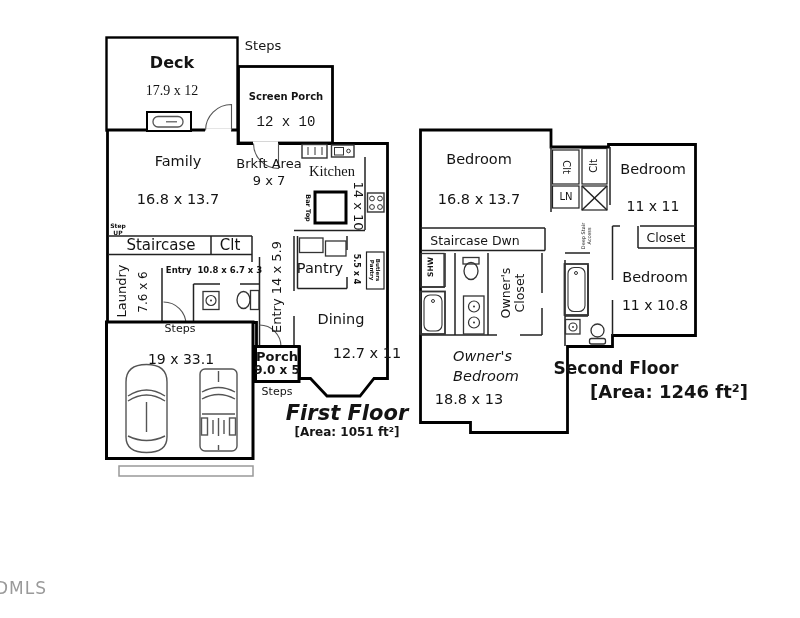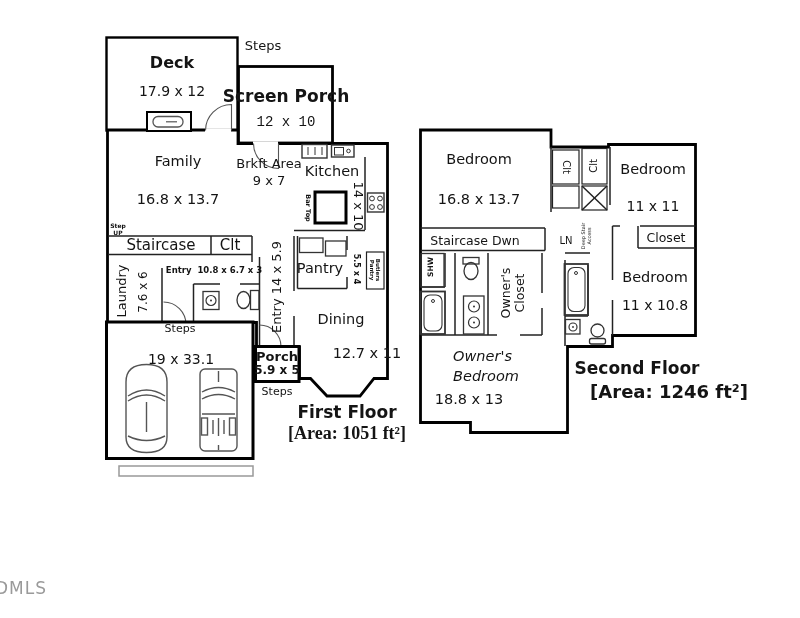--- a/index.html
+++ b/index.html
@@ -202,70 +202,70 @@
     <circle cx="573" cy="327" r="4" stroke-width="1.2"></circle>
     <circle cx="573" cy="327" r="0.9" fill="#333" stroke="none"></circle>
   </g>
   <g stroke="#333" fill="none">
     <circle cx="597.5" cy="330.5" r="6.5" stroke-width="1.3"></circle>
     <rect x="589.5" y="338.5" width="16" height="5.5" rx="2" stroke-width="1.3"></rect>
   </g>
 </svg>
 
 <div class="t b" style="left:172px;top:63px;font-size:16px;">Deck</div>
-<div class="t" style="left:172px;top:91px;font-size:14px;">17.9 x 12</div>
+<div class="t" style="left:172px;top:91px;font-size:14px;font-family:Liberation Serif, serif;">17.9 x 12</div>
 <div class="t" style="left:263px;top:46px;font-size:13px;">Steps</div>
-<div class="t b" style="left:286px;top:97px;font-size:17px;">Screen Porch</div>
+<div class="t b" style="left:286px;top:97px;font-size:10px;">Screen Porch</div>
 <div class="t" style="left:286px;top:122px;font-size:14px;font-family:Liberation Mono, monospace;">12 x 10</div>
 <div class="t" style="left:178px;top:161px;font-size:14.5px;">Family</div>
 <div class="t" style="left:178px;top:199px;font-size:14.5px;">16.8 x 13.7</div>
 <div class="t" style="left:269px;top:164px;font-size:13px;">Brkft Area</div>
 <div class="t" style="left:269px;top:181px;font-size:13px;">9 x 7</div>
-<div class="t" style="left:332px;top:171px;font-size:14.5px;">Kitchen</div>
+<div class="t" style="left:332px;top:171px;font-size:14.5px;font-family:Liberation Serif, serif;">Kitchen</div>
 <div class="t rot90 b" style="left:307px;top:208px;font-size:6.5px;">Bar Top</div>
 <div class="t rot90" style="left:358px;top:206px;font-size:13px;">14 x 10</div>
 <div class="t" style="left:161px;top:246px;font-size:15px;">Staircase</div>
 <div class="t" style="left:230px;top:246px;font-size:15px;">Clt</div>
 <div class="t pre b" style="left:118px;top:230px;font-size:6px;">Step
 UP</div>
 <div class="t rotm90" style="left:122px;top:291px;font-size:13px;">Laundry</div>
 <div class="t rotm90" style="left:144px;top:292px;font-size:12px;">7.6 x 6</div>
 <div class="t b" style="left:214px;top:271px;font-size:8.5px;">Entry  10.8 x 6.7 x 3</div>
 <div class="t rotm90" style="left:277px;top:287px;font-size:13px;">Entry 14 x 5.9</div>
 <div class="t" style="left:320px;top:268px;font-size:14.5px;">Pantry</div>
 <div class="t rot90 b" style="left:356px;top:269px;font-size:8px;">5.5 x 4</div>
 <div class="t rot90 pre b" style="left:375px;top:270px;font-size:5.5px;">Butlers
 Pantry</div>
 <div class="t" style="left:341px;top:319px;font-size:14.5px;">Dining</div>
 <div class="t" style="left:339px;top:353px;font-size:14.5px;margin-left:28px;">12.7 x 11</div>
 <div class="t b" style="left:277px;top:357px;font-size:13px;">Porch</div>
-<div class="t b" style="left:277px;top:371px;font-size:12px;">5.9 x 5</div>
+<div class="t b" style="left:277px;top:371px;font-size:12px;">9.0 x 5</div>
 <div class="t" style="left:277px;top:392px;font-size:11px;">Steps</div>
 <div class="t" style="left:180px;top:329px;font-size:11px;">Steps</div>
 <div class="t" style="left:181px;top:359px;font-size:14px;">19 x 33.1</div>
-<div class="t b" style="left:347px;top:413px;font-size:17px;">First Floor</div>
-<div class="t b" style="left:347px;top:433px;font-size:18px;font-family:Liberation Serif, serif;">[Area: 1051 ft²]</div>
+<div class="t b" style="left:347px;top:413px;font-size:21px;font-style:italic;">First Floor</div>
+<div class="t b" style="left:347px;top:433px;font-size:12px;">[Area: 1051 ft²]</div>
 
 <div class="t" style="left:479px;top:159px;font-size:14.5px;">Bedroom</div>
 <div class="t" style="left:479px;top:199px;font-size:14.5px;">16.8 x 13.7</div>
 <div class="t rot90" style="left:566px;top:167px;font-size:10px;">Clt</div>
 <div class="t rotm90" style="left:594px;top:166px;font-size:10px;">Clt</div>
-<div class="t" style="left:566px;top:197px;font-size:10px;margin-top:44px;">LN</div>
+<div class="t" style="left:566px;top:197px;font-size:10px;">LN</div>
 <div class="t" style="left:653px;top:169px;font-size:14.5px;">Bedroom</div>
 <div class="t" style="left:653px;top:206px;font-size:14px;">11 x 11</div>
 <div class="t" style="left:666px;top:238px;font-size:12.5px;">Closet</div>
 <div class="t" style="left:655px;top:277px;font-size:14.5px;">Bedroom</div>
 <div class="t" style="left:655px;top:305px;font-size:14px;">11 x 10.8</div>
 <div class="t" style="left:475px;top:241px;font-size:12.5px;">Staircase Dwn</div>
 <div class="t rotm90 pre" style="left:587px;top:236px;font-size:5px;">Deep Stair
 Access</div>
 <div class="t rotm90 b" style="left:431px;top:267px;font-size:7.5px;">SHW</div>
 <div class="t rotm90 pre" style="left:513px;top:293px;font-size:12.5px;">Owner's
 Closet</div>
 <div class="t pre left" style="left:486px;top:367px;font-size:14.5px;line-height:1.35;">Owner's
 Bedroom</div>
 <div class="t" style="left:469px;top:399px;font-size:14.5px;">18.8 x 13</div>
-<div class="t b" style="left:637px;top:369px;font-size:17px;">Second Floor</div>
+<div class="t b" style="left:616px;top:369px;font-size:17px;">Second Floor</div>
 <div class="t b" style="left:637px;top:392px;font-size:18px;margin-left:32px;">[Area: 1246 ft²]</div>
 
 <div id="watermark">DMLS</div>
 
 </div>
 
 </body></html>

